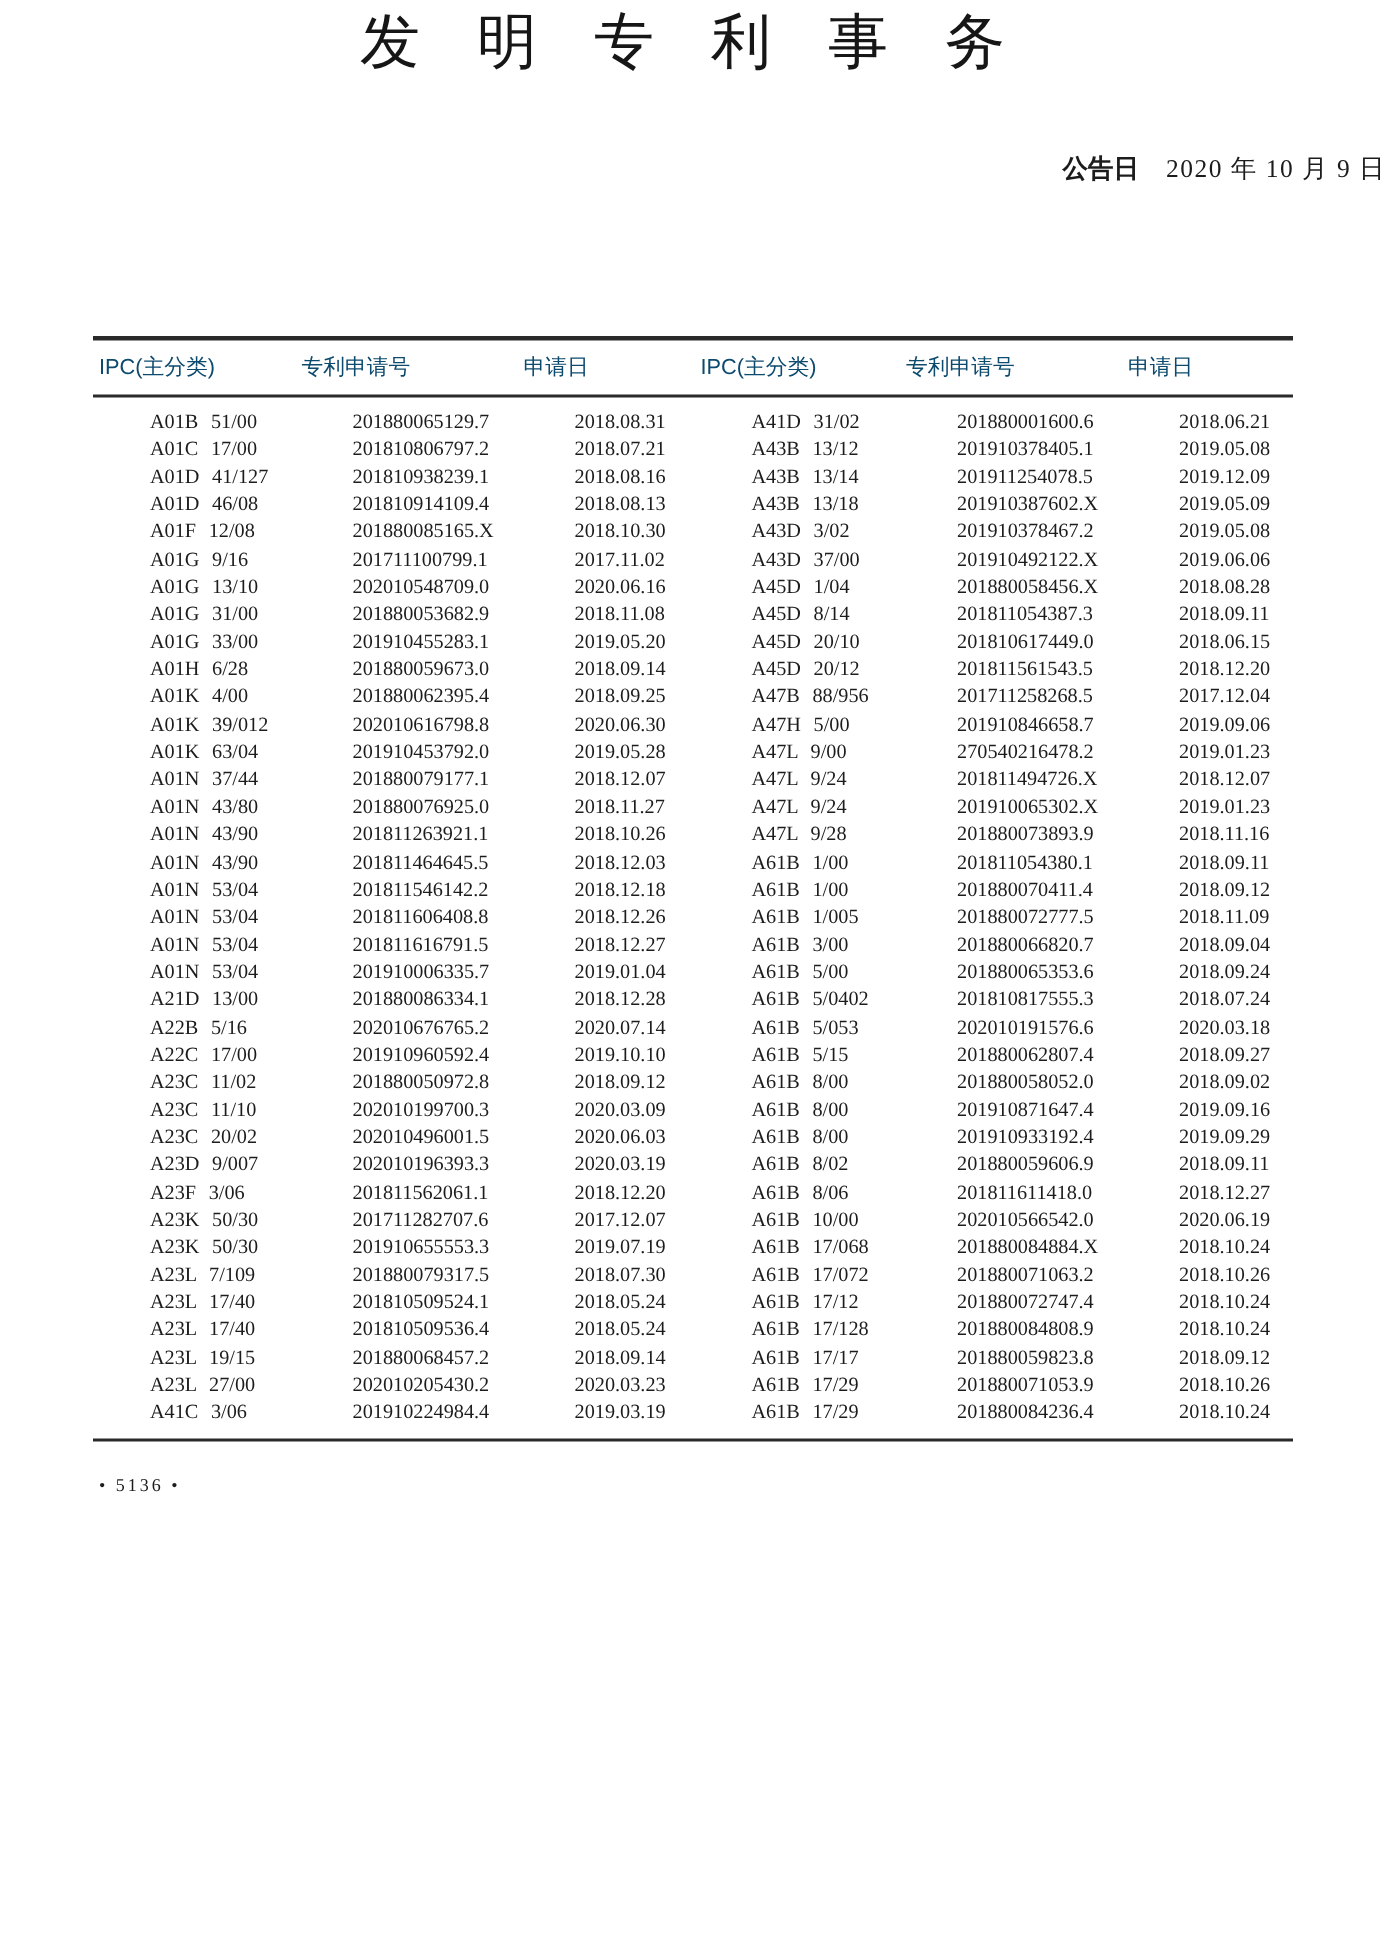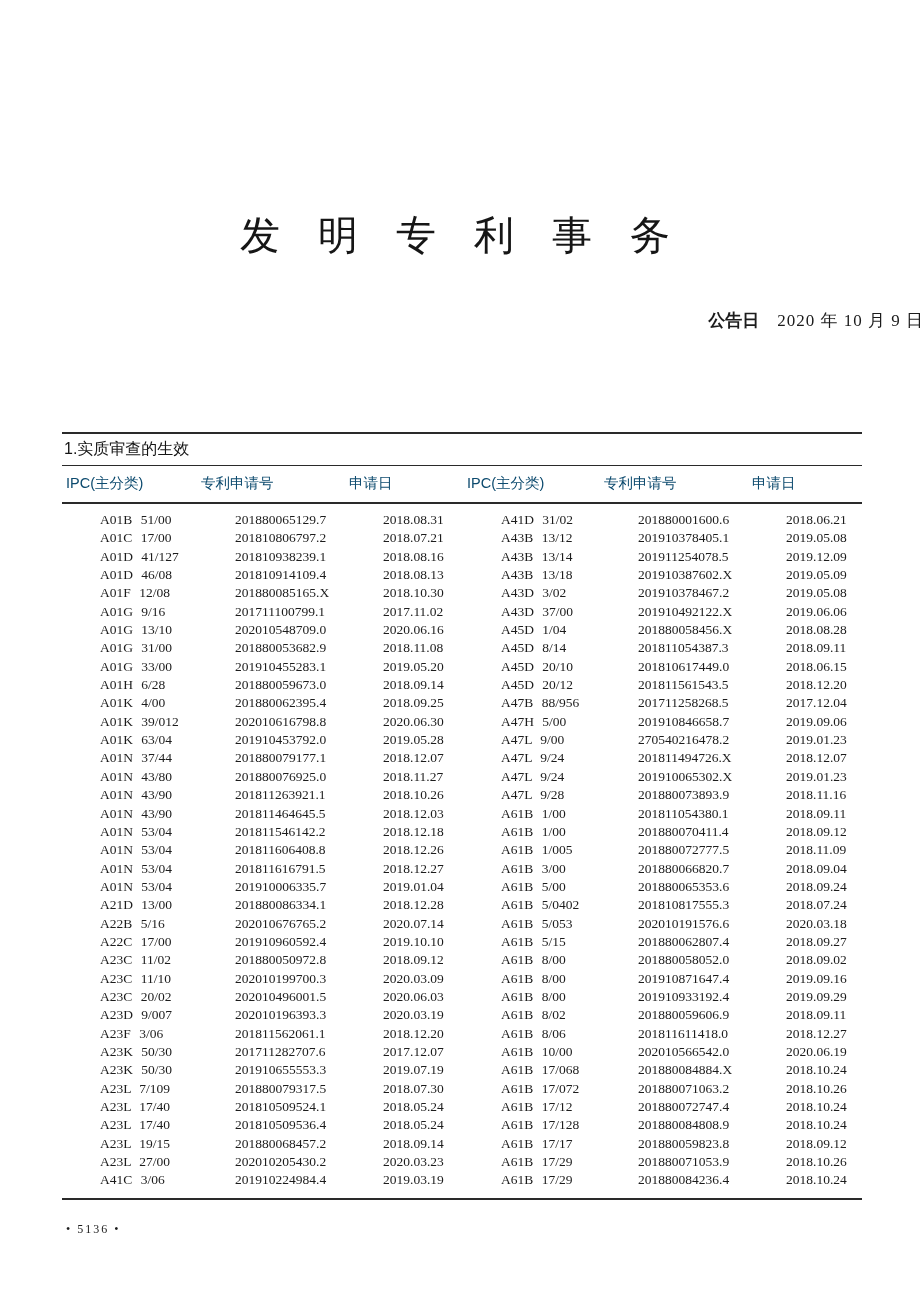--- a/index.html
+++ b/index.html
@@ -6,21 +6,20 @@
   html, body { background: #ffffff; }
   body {
     width: 924px;
     height: 1305px;
     position: relative;
     overflow: hidden;
     font-family: "Liberation Serif", "DejaVu Serif", serif;
     color: #1c1c1c;
   }
   .doc-title {
-    padding-top: 208px;
     text-align: center;
     font-size: 40px;
     font-weight: normal;
     letter-spacing: 14px;
     white-space: nowrap;
     color: #161616;
   }
   .date-line {
     margin-top: 46px;
     text-align: right;
@@ -80,21 +79,20 @@
 <body>
 
 <h1 class="doc-title">发 明 专 利 事 务</h1>
 
 <div class="date-line">
   <span class="date-label">公告日</span><span class="date-value">2020 年 10 月 9 日</span>
 </div>
 
 <div class="table-wrap">
   <div class="rule rule-heavy"></div>
-  <div class="section-title">1.实质审查的生效</div>
   <div class="rule rule-thin"></div>
 
   <div class="grid header">
     <div class="cell">IPC(主分类)</div>
     <div class="cell">专利申请号</div>
     <div class="cell">申请日</div>
     <div class="cell">IPC(主分类)</div>
     <div class="cell">专利申请号</div>
     <div class="cell">申请日</div>
   </div>

